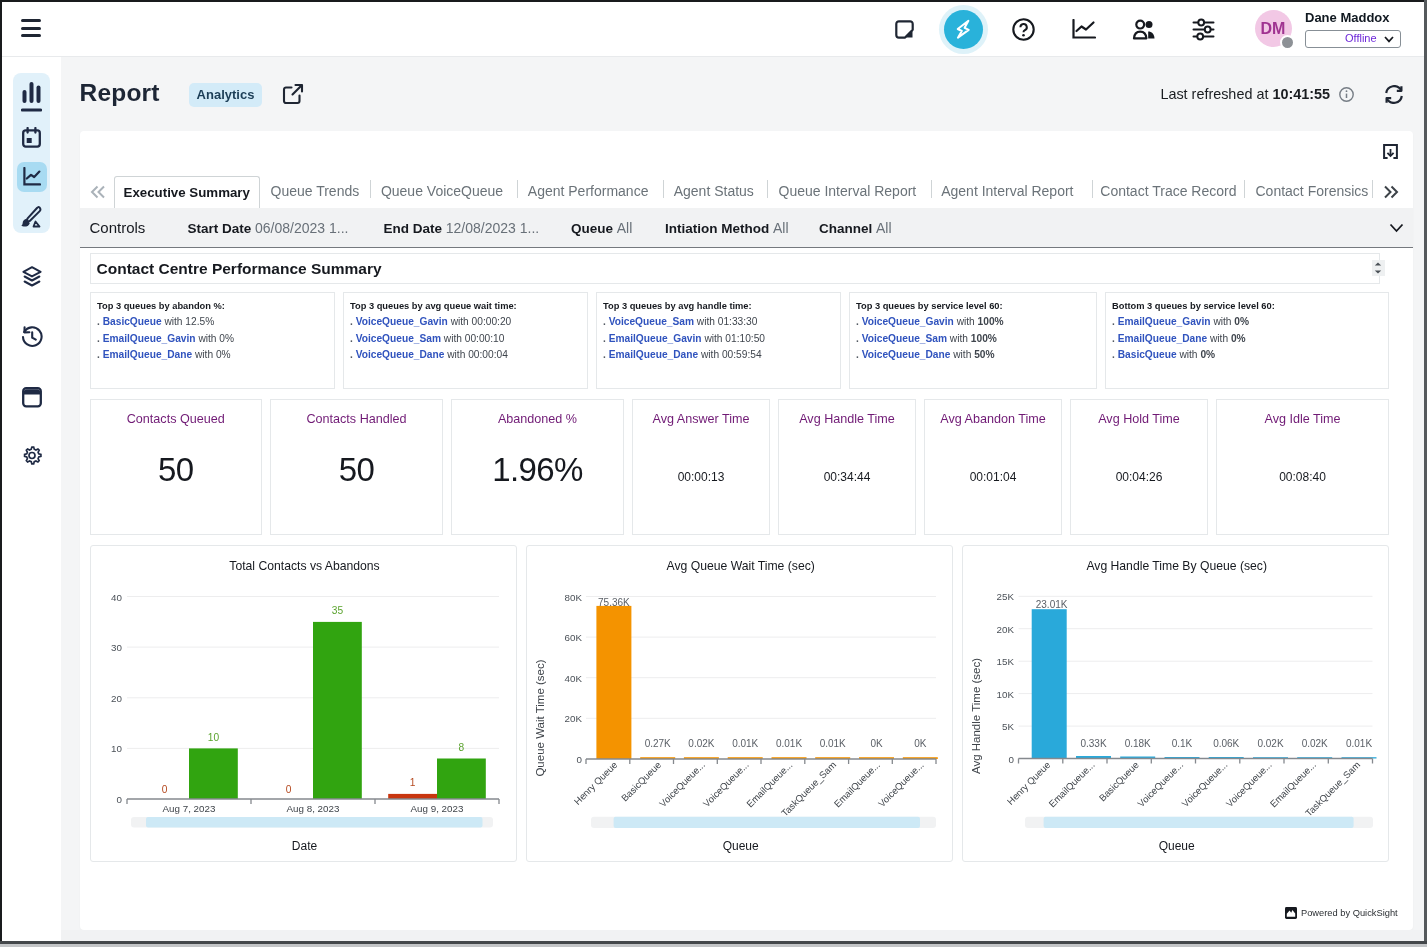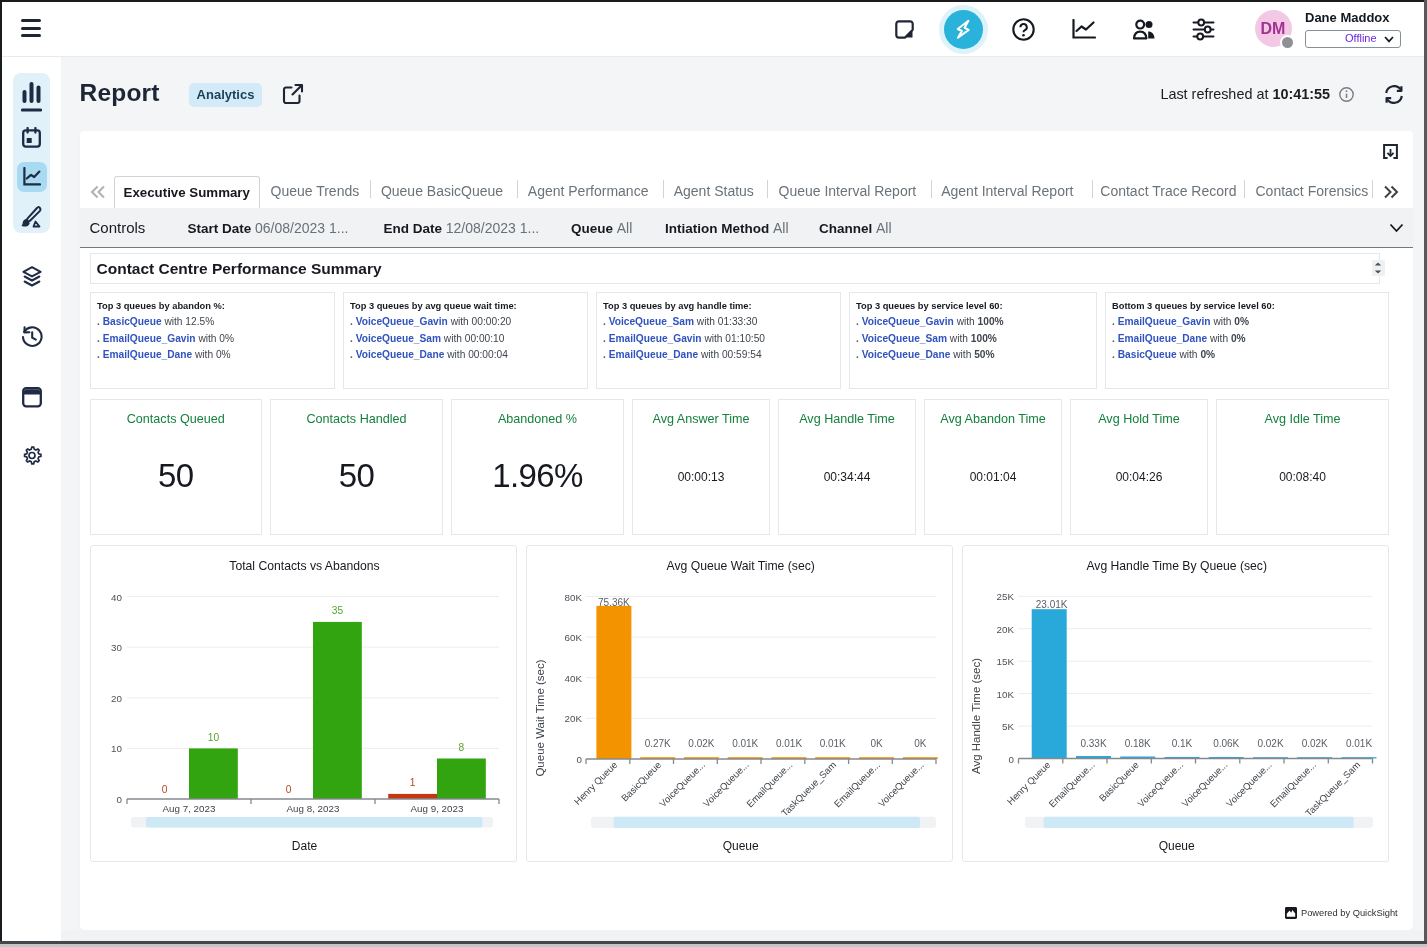--- a/index.html
+++ b/index.html
@@ -154,21 +154,21 @@
 <div id="tabbar" class="abs" style="left:80px; top:176px; width:1333px; height:31.5px; font-size:14px; color:#6b7379;">
   <svg class="abs" style="left:10px; top:9px;" width="16" height="14" viewBox="0 0 16 14">
       <g fill="none" stroke="#aab2b9" stroke-width="2">
         <path d="M7.5 1.5 L2 7 L7.5 12.5"></path>
         <path d="M14 1.5 L8.5 7 L14 12.5"></path>
       </g>
     </svg>
   <div class="abs" style="left:33.5px; top:0; width:146.5px; height:32.5px; background:#fff; border:1px solid #cfd4d6; border-bottom:none; border-radius:3px 3px 0 0; text-align:center; line-height:31px; font-weight:bold; font-size:13.3px; color:#16191f;">Executive Summary</div>
   <div class="abs" style="left:190.5px; top:6.5px;">Queue Trends</div>
   <div class="abs" style="left:289.7px; top:4px; width:1px; height:18px; background:#cfd4d6;"></div>
-  <div class="abs" style="left:300.9px; top:6.5px;">Queue BasicQueue</div>
+  <div class="abs" style="left:300.9px; top:6.5px;">Queue VoiceQueue</div>
   <div class="abs" style="left:436.6px; top:4px; width:1px; height:18px; background:#cfd4d6;"></div>
   <div class="abs" style="left:447.8px; top:6.5px;">Agent Performance</div>
   <div class="abs" style="left:583.4px; top:4px; width:1px; height:18px; background:#cfd4d6;"></div>
   <div class="abs" style="left:593.7px; top:6.5px;">Agent Status</div>
   <div class="abs" style="left:687.3px; top:4px; width:1px; height:18px; background:#cfd4d6;"></div>
   <div class="abs" style="left:698.5px; top:6.5px;">Queue Interval Report</div>
   <div class="abs" style="left:850.9px; top:4px; width:1px; height:18px; background:#cfd4d6;"></div>
   <div class="abs" style="left:861.2px; top:6.5px;">Agent Interval Report</div>
   <div class="abs" style="left:1012px; top:4px; width:1px; height:18px; background:#cfd4d6;"></div>
   <div class="abs" style="left:1020.3px; top:6.5px;">Contact Trace Record</div>
@@ -276,23 +276,23 @@
       <div class="kt">Avg Hold Time</div>
       <div class="kv tm">00:04:26</div>
     </div>
   <div class="abs kc" style="left:1216px; width:173px;padding-left:16px;">
       <div class="kt">Avg Idle Time</div>
       <div class="kv tm">00:08:40</div>
     </div>
 </div>
 <style>
   .kc { top:399px; height:135.5px; background:#fff; border:1px solid #e5e8ea; }
-  .kc .kt { position:absolute; left:0; right:0; top:12px; text-align:center; font-size:12.6px; color:#15803d; }
+  .kc .kt { position:absolute; left:0; right:0; top:12px; text-align:center; font-size:12.6px; color:#701a75; }
   .kc .kv { position:absolute; left:0; right:0; text-align:center; color:#16191f; }
-  .kc .big { top:57px; font-size:33px; letter-spacing:-0.6px; }
+  .kc .big { top:51px; font-size:33px; letter-spacing:-0.6px; }
   .kc .tm { top:70px; font-size:12px;text-align:center; }
 </style>
 
 <div class="abs chp" style="left:89.5px; width:427px;">
 <svg width="427" height="316" viewBox="0 0 427 316" font-family="Liberation Sans">
   <text x="213.5" y="24" font-size="12.2" fill="#16191f" text-anchor="middle">Total Contacts vs Abandons</text>
   <g stroke="#ededee" stroke-width="1">
     <line x1="36" y1="50.5" x2="408" y2="50.5"></line>
     <line x1="36" y1="101.1" x2="408" y2="101.1"></line>
     <line x1="36" y1="151.8" x2="408" y2="151.8"></line>

